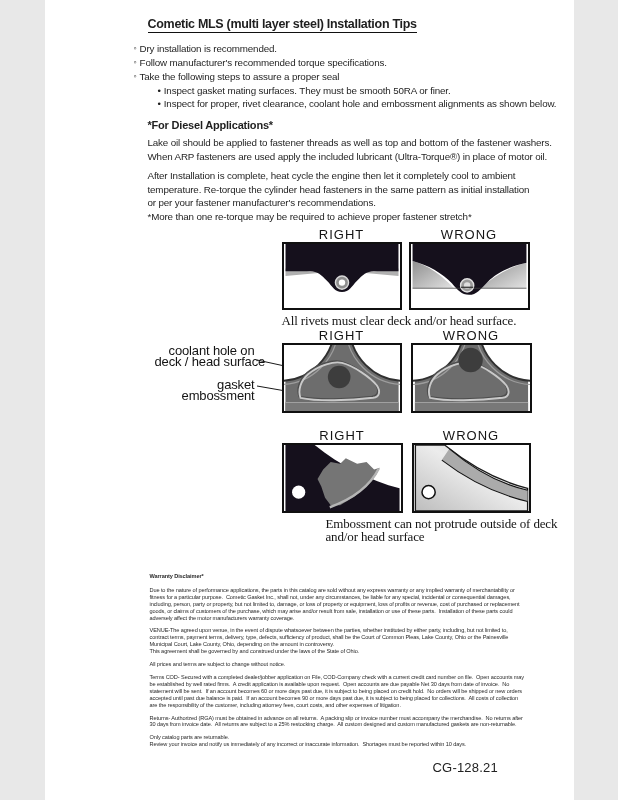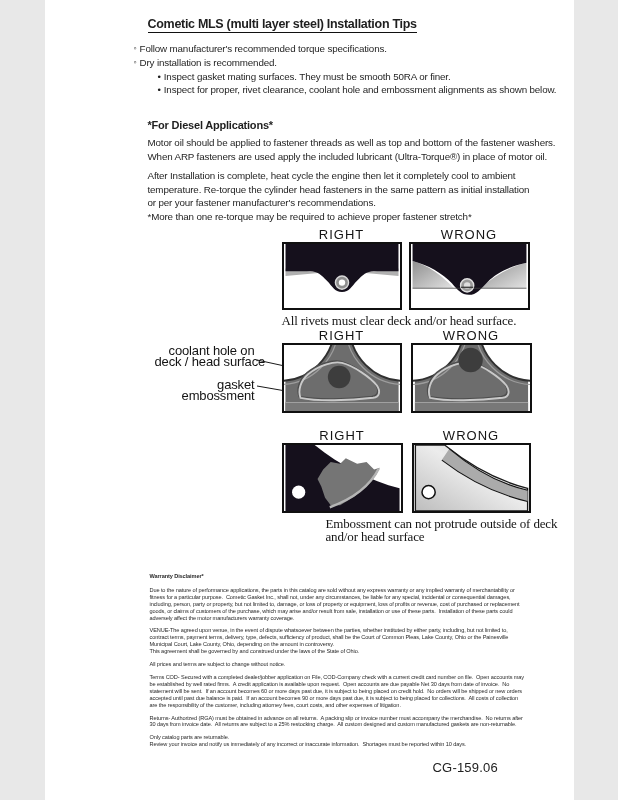--- a/index.html
+++ b/index.html
@@ -34,28 +34,29 @@
   #doc-code{left:388px;top:760px;font-size:13px;letter-spacing:0.2px;color:#222;}
 </style>
 </head>
 <body>
 
 <div id="page">
 
   <div id="title" class="abs">Cometic MLS (multi layer steel) Installation Tips</div>
 
   <div class="bullets abs">
+    <div class="b-item">Dry installation is recommended.</div>
     <div class="b-item">Follow manufacturer's recommended torque specifications.</div>
-    <div class="b-item">Dry installation is recommended.</div>
+    <div class="b-item">Take the following steps to assure a proper seal</div>
     <div class="sb-item">Inspect gasket mating surfaces.  They must be smooth 50RA or finer.</div>
     <div class="sb-item">Inspect for proper, rivet clearance, coolant hole and embossment alignments as shown below.</div>
   </div>
 
   <div id="diesel-heading" class="abs">*For Diesel Applications*</div>
-  <div id="par1" class="abs body-par pre">Motor oil should be applied to fastener threads as well as top and bottom of the fastener washers.
+  <div id="par1" class="abs body-par pre">Lake oil should be applied to fastener threads as well as top and bottom of the fastener washers.
 When ARP fasteners are used apply the included lubricant (Ultra-Torque®) in place of motor oil.</div>
   <div id="note" class="abs">*More than one re-torque may be required to achieve proper fastener stretch*</div>
   <div id="par2" class="abs body-par pre">After Installation is complete, heat cycle the engine then let it completely cool to ambient
 temperature. Re-torque the cylinder head fasteners in the same pattern as initial installation
 or per your fastener manufacturer's recommendations.</div>
 
   <div class="abs rw-label" style="left:237px;top:227px;width:120px;">RIGHT</div>
   <div class="abs rw-label" style="left:364px;top:227px;width:121px;">WRONG</div>
 
   <div class="abs dbox" style="left:237px;top:242px;width:120px;height:68px;">
@@ -183,15 +184,15 @@
 be established by well rated firms.  A credit application is available upon request.  Open accounts are due payable Net 30 days from date of invoice.  No
 statement will be sent.  If an account becomes 60 or more days past due, it is subject to being placed on credit hold.  No orders will be shipped or new orders
 accepted until past due balance is paid.  If an account becomes 90 or more days past due, it is subject to being placed for collections.  All costs of collection
 are the responsibility of the customer, including attorney fees, court costs, and other expenses of litigation.</div>
     <div class="lp pre">Returns- Authorized (RGA) must be obtained in advance on all returns.  A packing slip or invoice number must accompany the merchandise.  No returns after
 30 days from invoice date.  All returns are subject to a 25% restocking charge.  All custom designed and custom manufactured gaskets are non-returnable.</div>
     <div class="lp pre">Only catalog parts are returnable.
 Review your invoice and notify us immediately of any incorrect or inaccurate information.  Shortages must be reported within 10 days.</div>
   </div>
 
-  <div id="doc-code" class="abs">CG-159.06</div>
+  <div id="doc-code" class="abs">CG-128.21</div>
 
 </div>
 
 </body></html>

